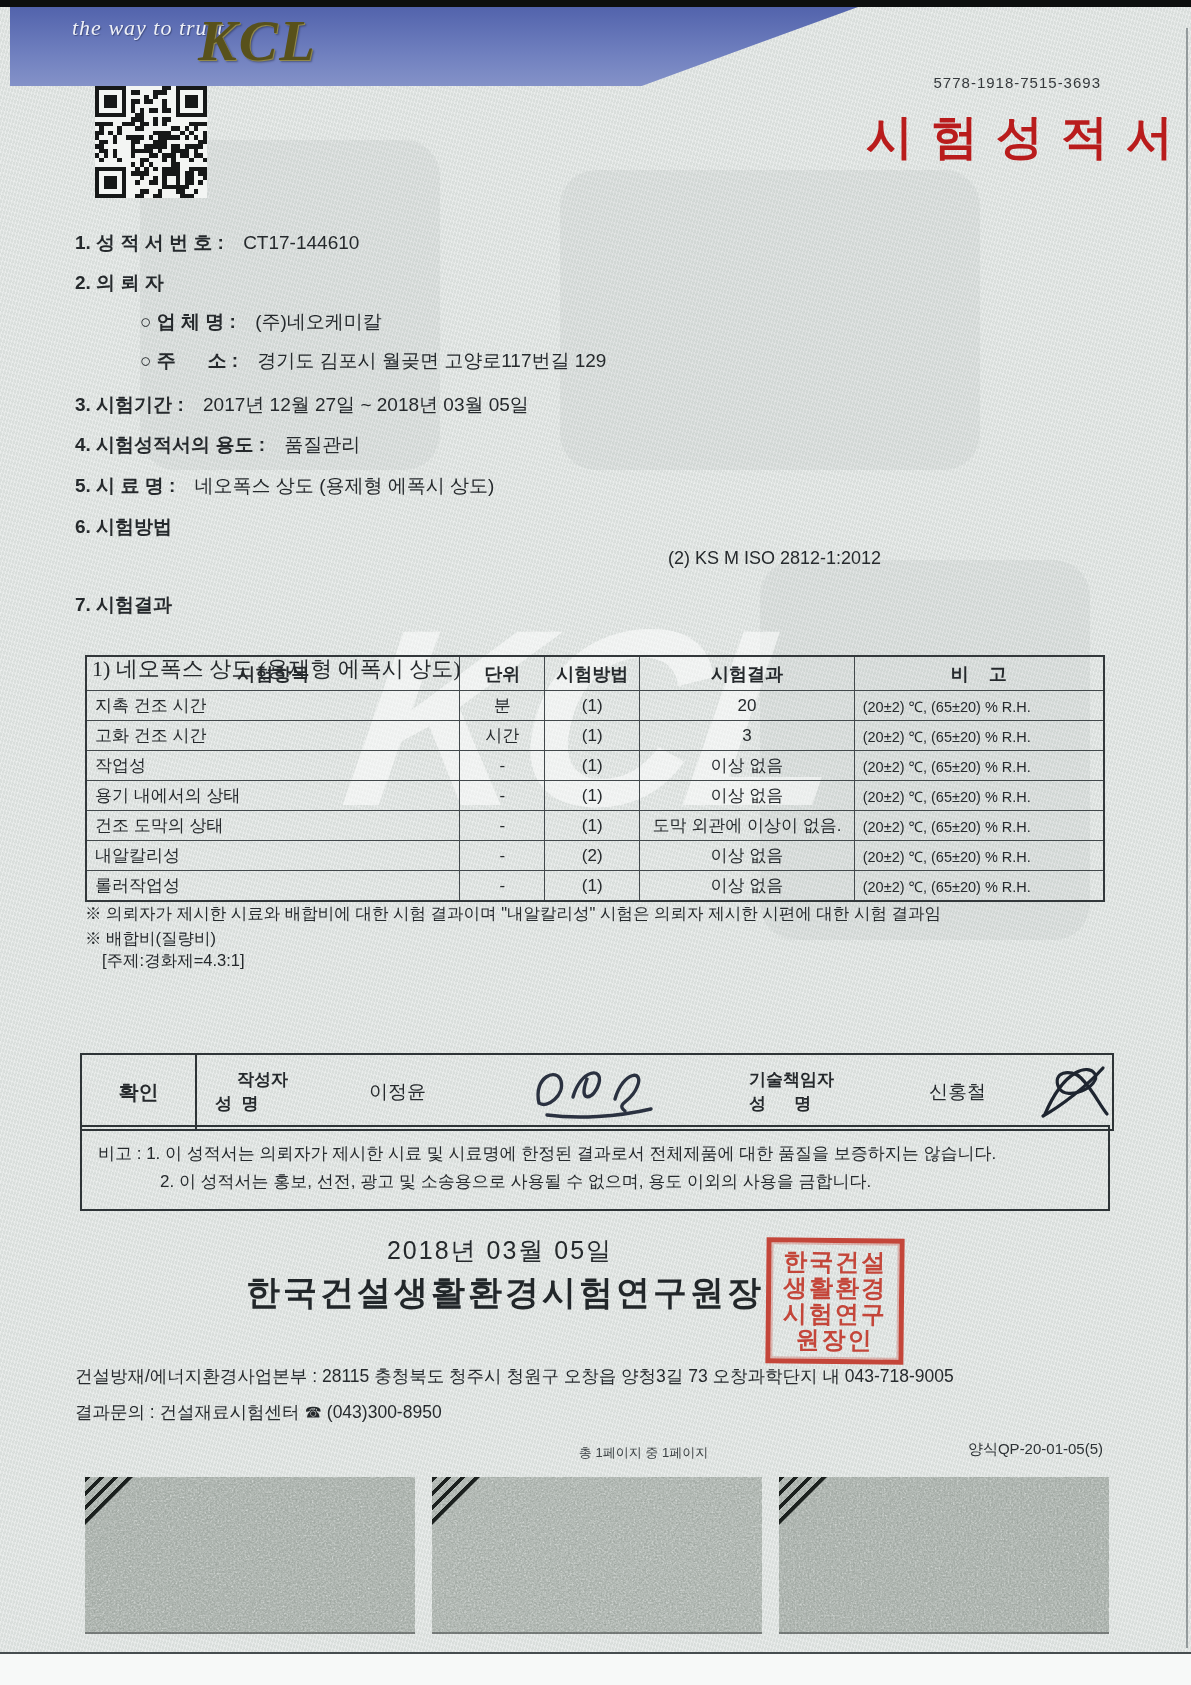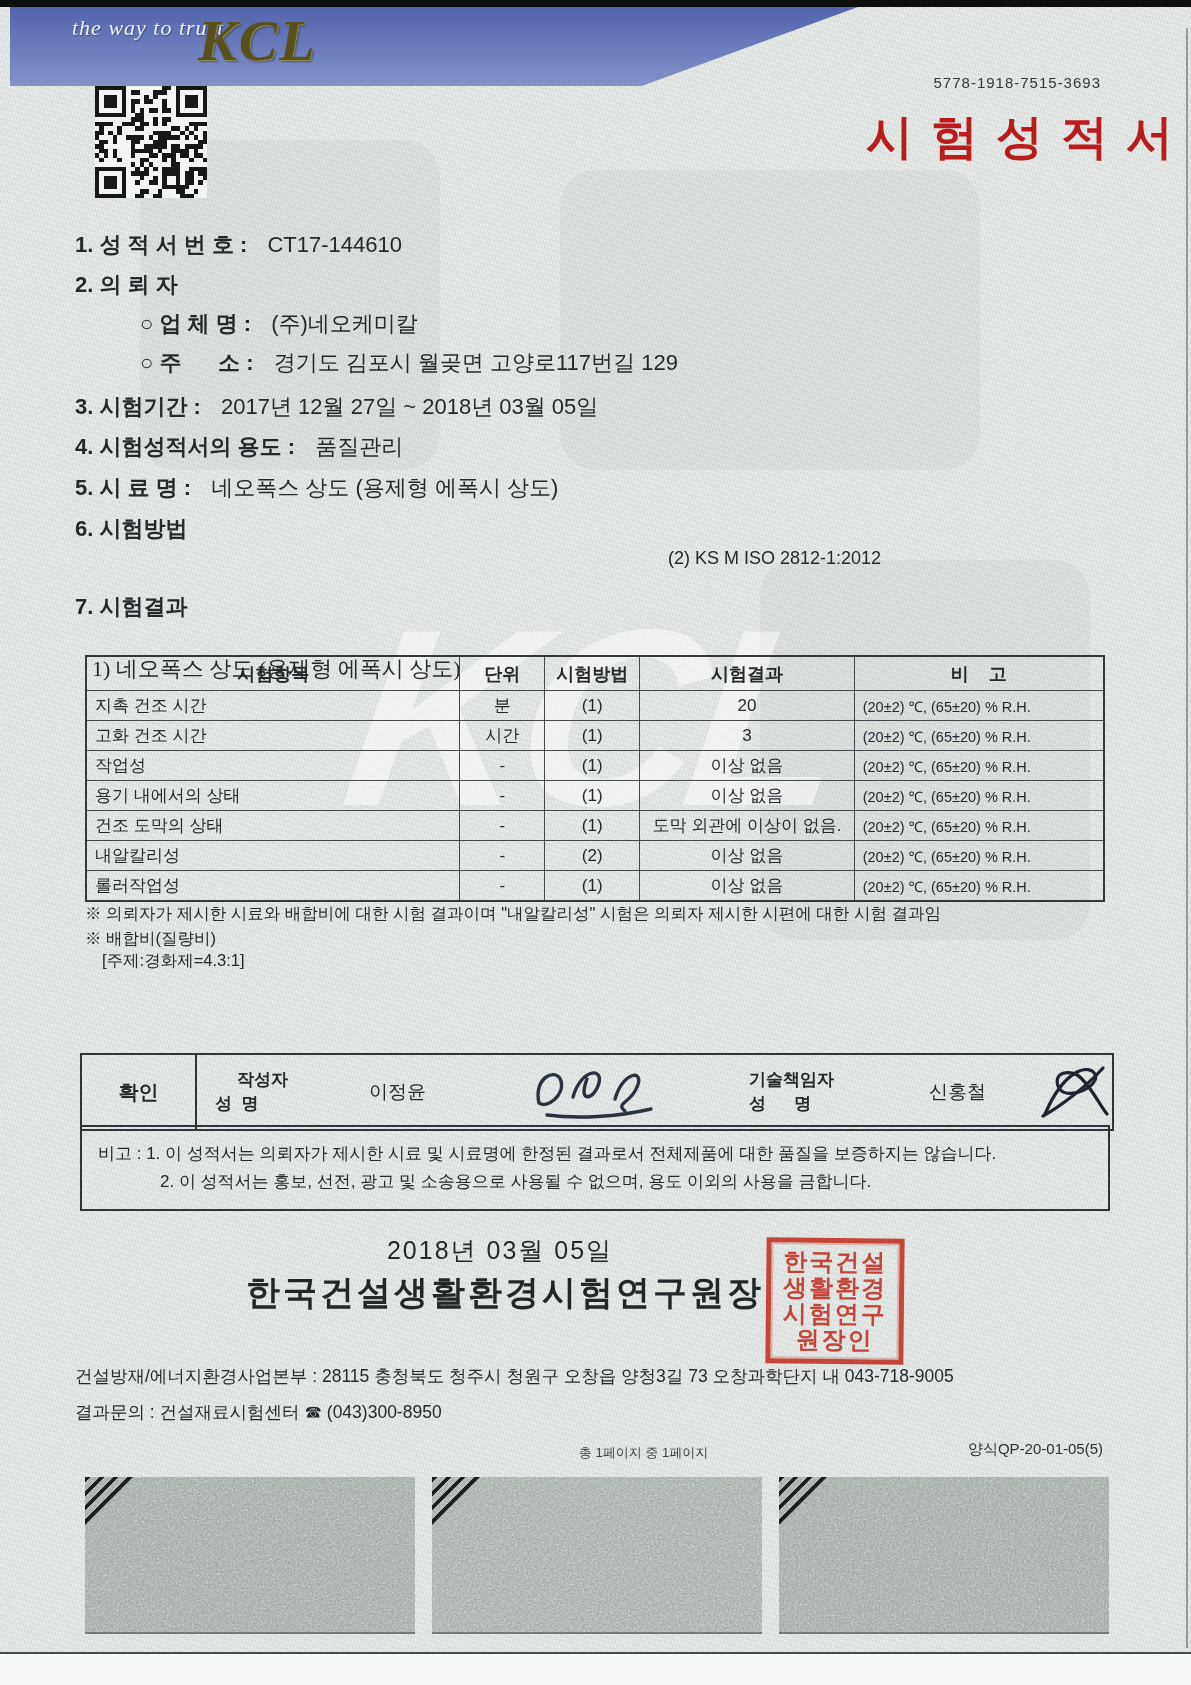--- a/index.html
+++ b/index.html
@@ -32,21 +32,21 @@
     text-shadow:1px 1px 1px rgba(40,50,90,.6);letter-spacing:1px;}
   .logo{position:absolute;left:188px;top:0px;font-family:"Liberation Serif",serif;
     font-style:italic;font-weight:800;font-size:58px;color:#58511b;
     text-shadow:1px 1px 0 #8f874b, 2px 2px 2px rgba(0,0,0,.35);letter-spacing:2px;}
   
   .serial{top:74px;right:90px;font-size:15px;letter-spacing:1px;color:#34383b;z-index:2;}
   .qr{left:95px;top:86px;width:112px;height:112px;z-index:2;}
   .title{left:0;top:106px;width:100%;text-align:right;font-size:47px;font-weight:700;
     letter-spacing:18px;color:#b91c1c;z-index:2;}
   
-  .fline{left:75px;width:1080px;font-size:22px;z-index:2;}
+  .fline{left:75px;width:1080px;font-size:19px;z-index:2;}
   .fl{font-weight:700;}
   .fv{font-weight:400;margin-left:14px;}
   
   .wm-kcl{left:352px;top:592px;z-index:1;font-style:italic;font-weight:800;font-size:252px;
     letter-spacing:-12px;color:rgba(255,255,255,.52);transform:skewX(-9deg);line-height:1;}
   .wm-blob{z-index:0;background:rgba(150,160,156,.10);border-radius:36px;}
   
   table.results{position:absolute;left:85px;top:655px;width:1020px;z-index:2;
     border-collapse:collapse;background:transparent;font-size:17px;color:#25292c;padding-left:42px;}
   table.results th,table.results td{border:1px solid #42484b;padding:0 8px;height:29px;background:transparent;}

